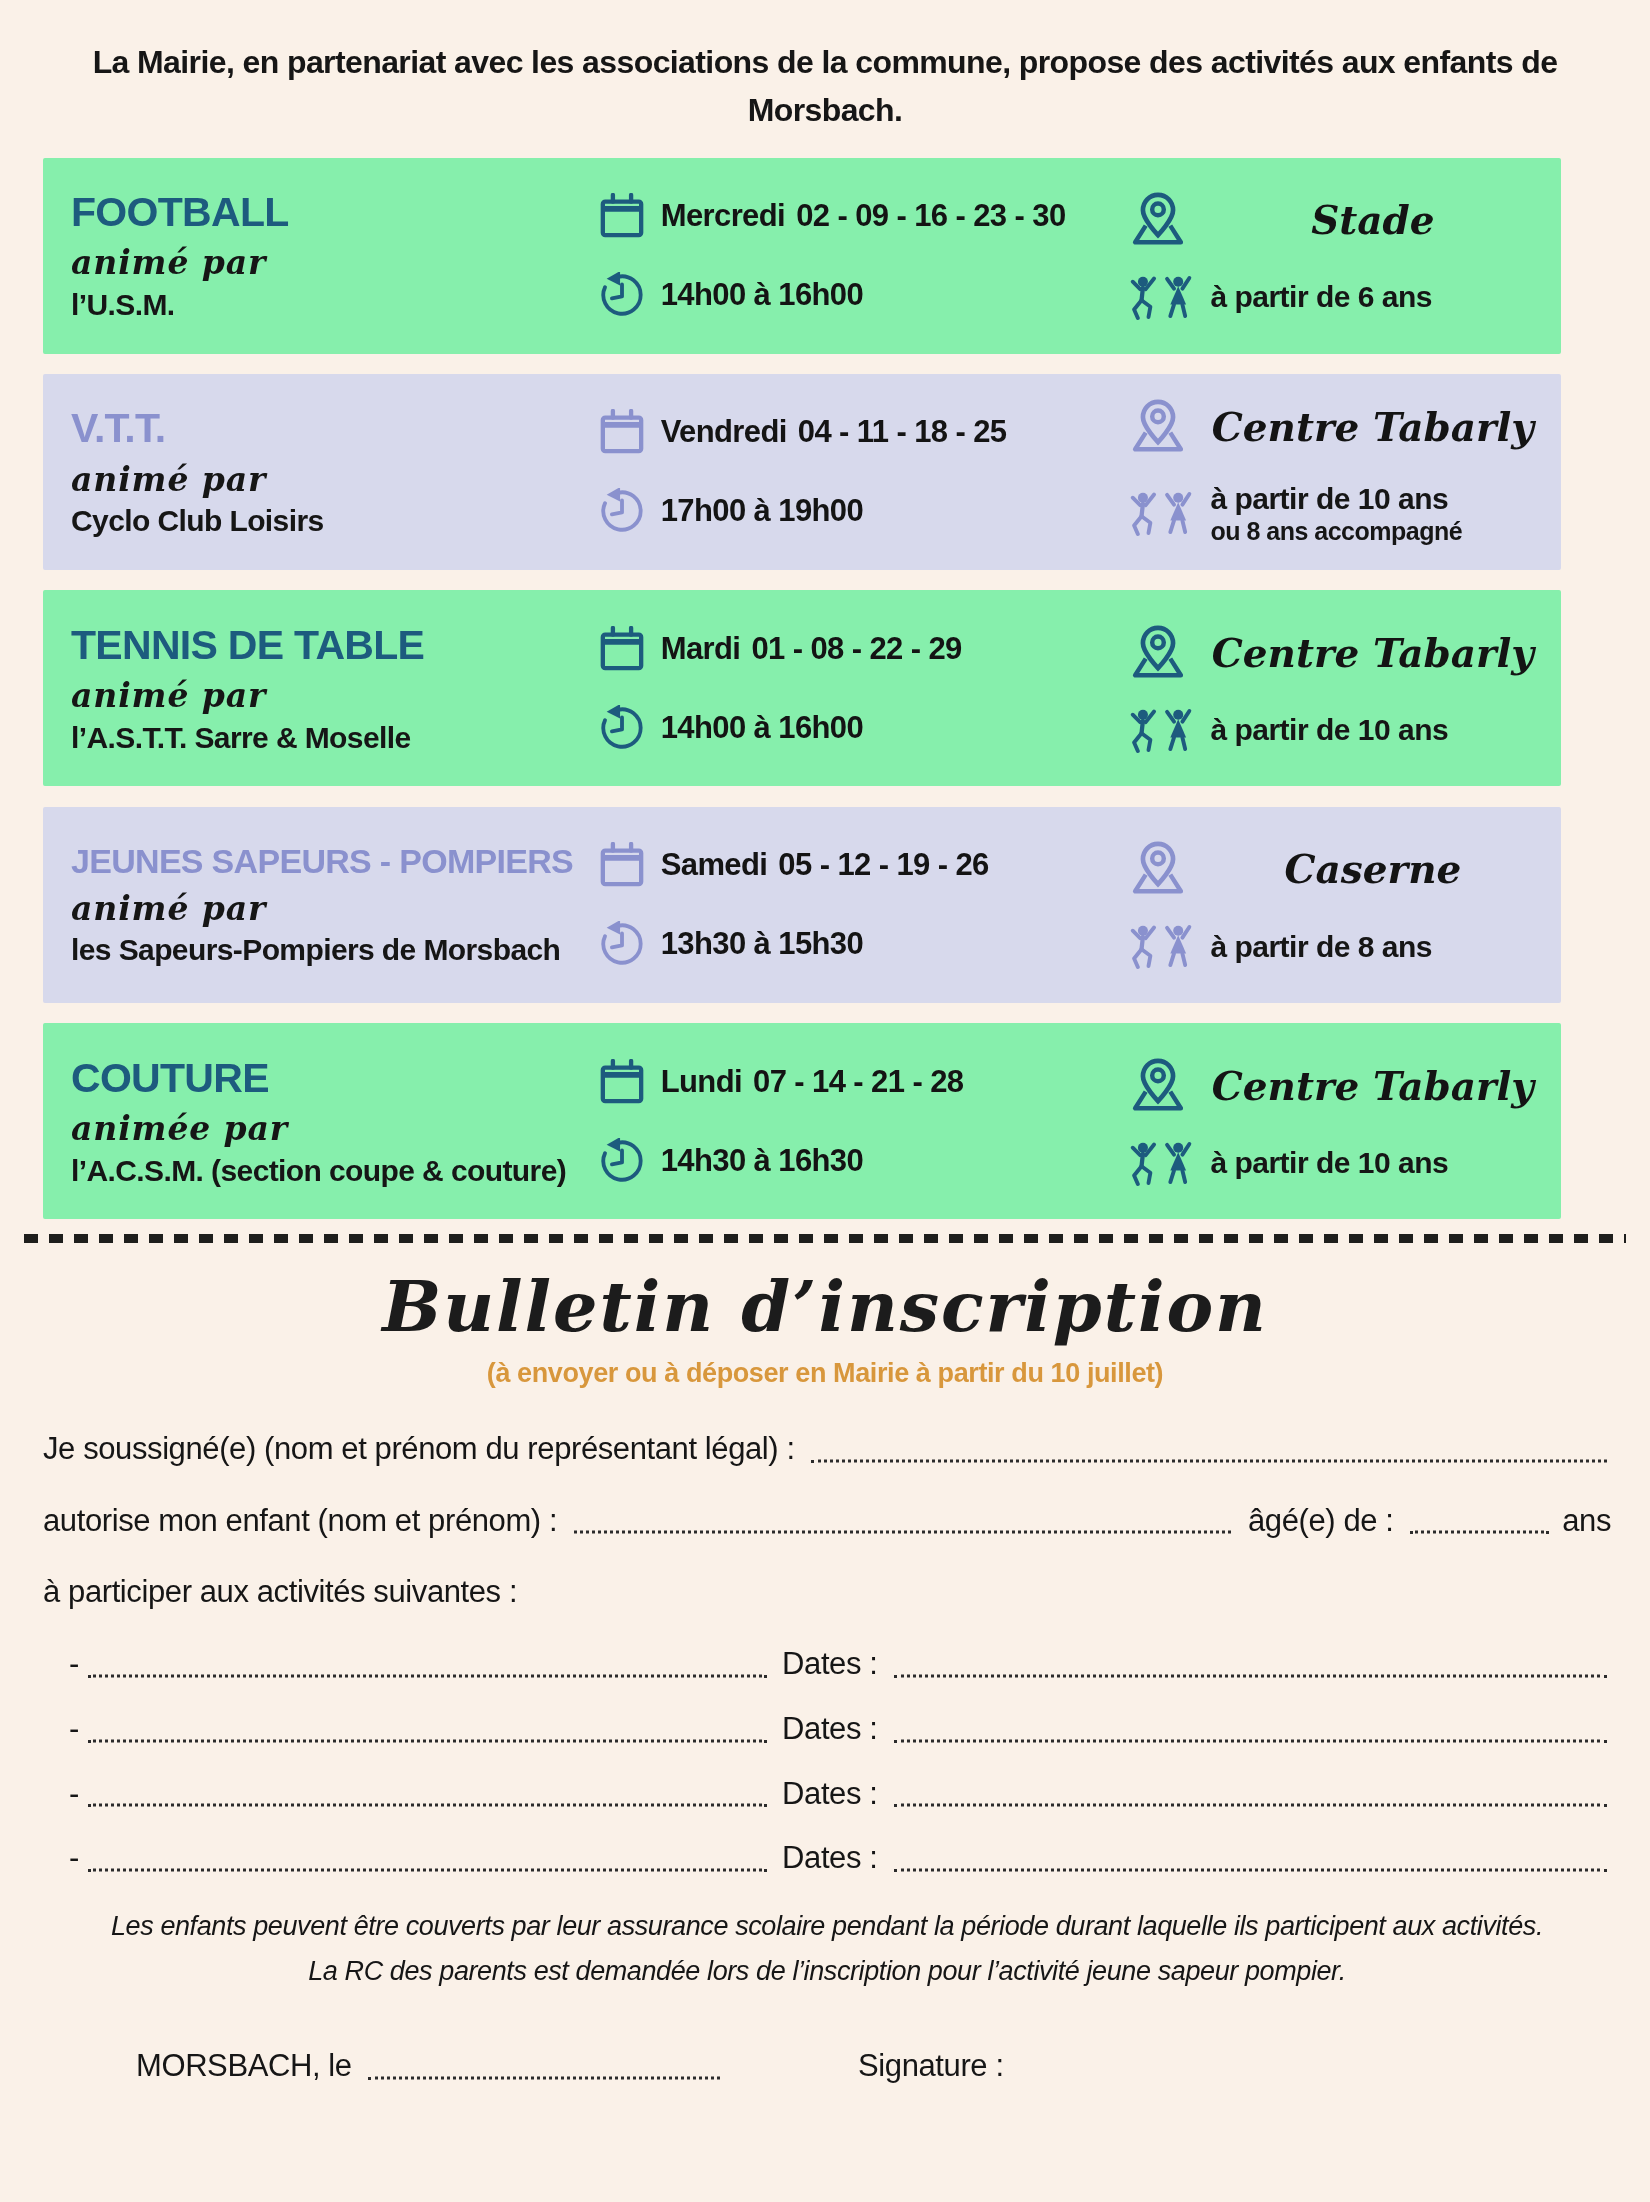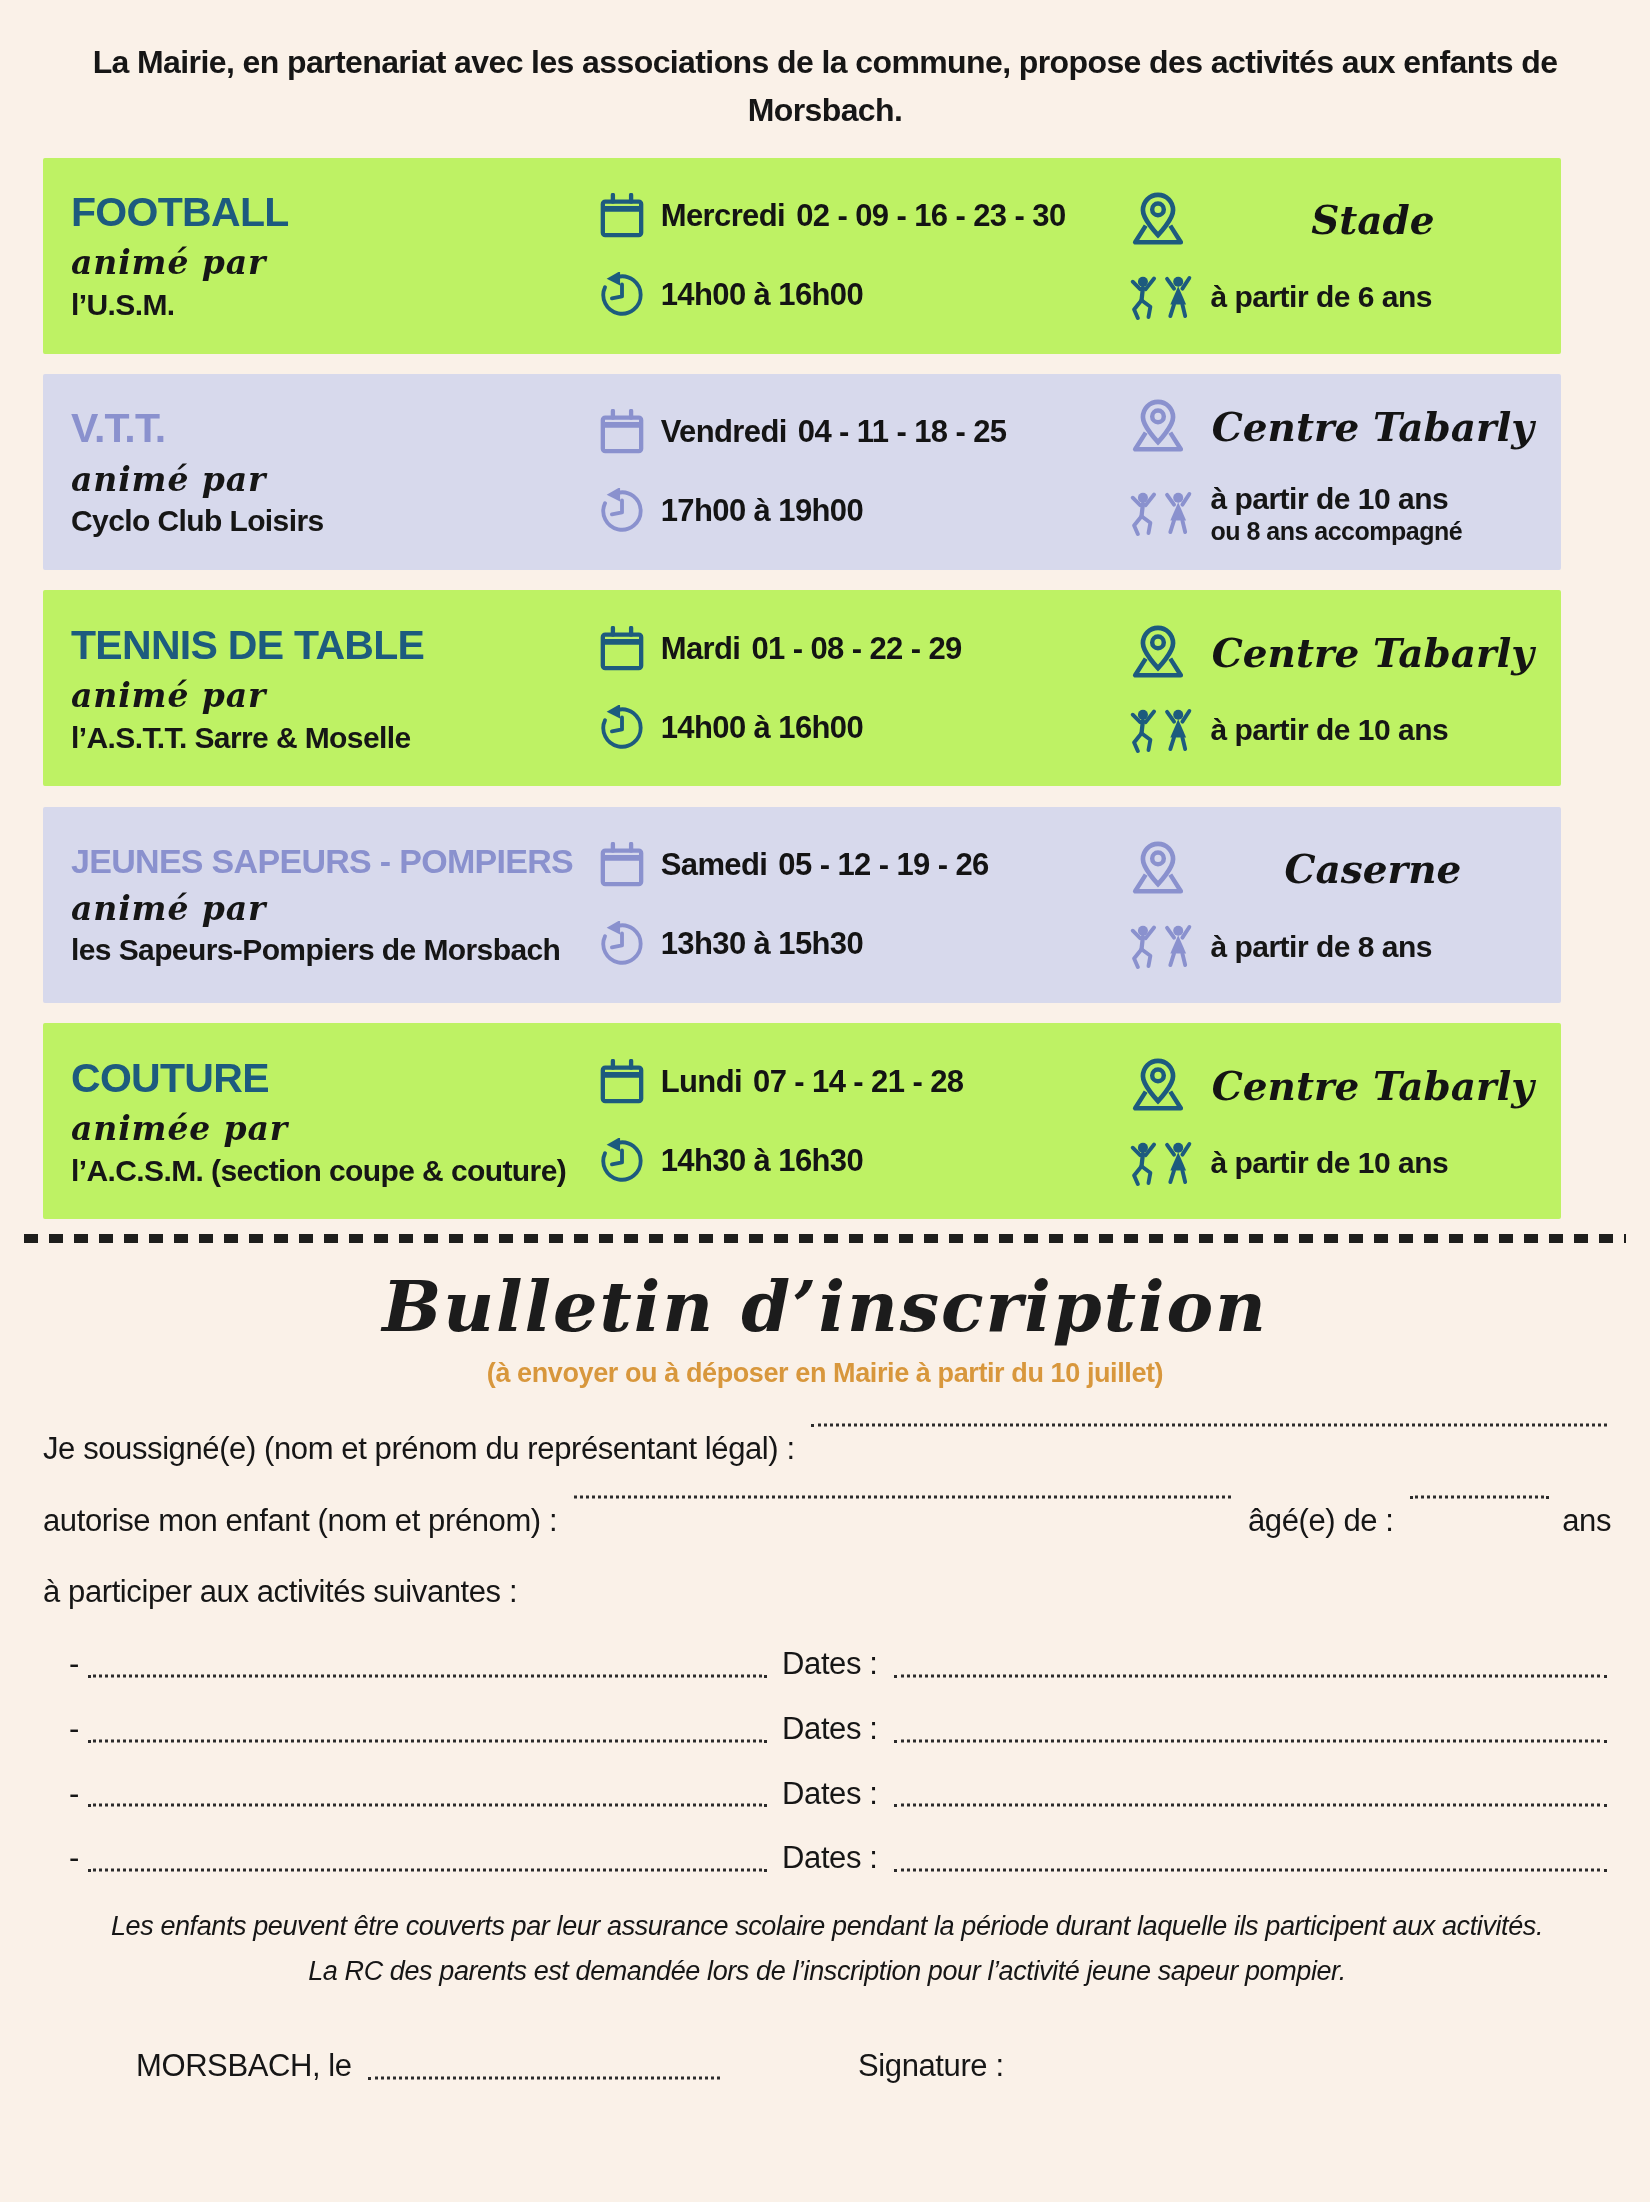--- a/index.html
+++ b/index.html
@@ -16,21 +16,21 @@
   .intro { text-align:center; font-size:32px; font-weight:700; letter-spacing:-0.6px; line-height:1.5; margin:5.6px 28px 0; }
   .intro .l2 { display:block; margin-top:13px; }
 
   
   .cards { margin:24px 89px 0 43px; display:flex; flex-direction:column; gap:20.4px; }
   .card {
     height:196px; border-radius:1.9px;
     display:grid; grid-template-columns:524px 1fr 413px;
     align-items:center; padding:0 18.6px 0 28px;
   }
-  .card.teal { background:#bef264; --accent:#1d5b7e; }
+  .card.teal { background:#86efac; --accent:#1d5b7e; }
   .card.lavender { background:#d7d9ec; --accent:#8a91ce; }
 
   .act-name { color:var(--accent); font-size:41px; font-weight:700; letter-spacing:-0.7px; white-space:nowrap; }
   .act-name.long { font-size:34px; }
   .script { font-family:"DejaVu Serif", serif; font-style:italic; font-weight:700; }
   .act-by { font-size:33px; margin:7.4px 0 5.6px; letter-spacing:0.9px; }
   .act-org { font-size:30px; font-weight:700; letter-spacing:-0.6px; white-space:nowrap; }
 
   .col-mid { display:flex; flex-direction:column; gap:33px; padding-left:3.7px; }
   .col-right { display:flex; flex-direction:column; gap:26px; }
@@ -47,21 +47,21 @@
 
   
   .divider { height:9.3px; margin:15px 24px 0;
     background:repeating-linear-gradient(90deg,#1e1e1c 0 14px,transparent 14px 25px); }
 
   
   .b-title { text-align:center; font-size:70px; margin-top:22px; letter-spacing:1.9px; color:#1c1c1c; }
   .b-sub { text-align:center; font-size:27px; font-weight:700; letter-spacing:-0.4px; color:#d8973c; margin-top:9.3px; }
 
   .form { margin:41px 39px 0 43px; font-size:31px; letter-spacing:-0.4px; }
-  .fline { display:flex; align-items:flex-start; margin-bottom:33px; line-height:1.25; }
+  .fline { display:flex; align-items:flex-end; margin-bottom:33px; line-height:1.25; }
   .lbl { white-space:nowrap; padding-right:13px; }
   .dots { border-bottom:3.2px dotted #2b2b2b; transform:translateY(-6.5px); margin:0 3.7px; }
   .grow1 { flex:1; } .grow14 { flex:1.35; } .grow105 { flex:1.05; }
   .short { flex:0 0 139px; }
   .suffix { white-space:nowrap; padding-left:9.3px; }
 
   .drows { margin-top:3.7px; }
   .drow { display:flex; align-items:flex-end; margin-bottom:26px; padding-left:26px; line-height:1.25; }
   .dash { white-space:nowrap; padding-right:5.6px; }
 

